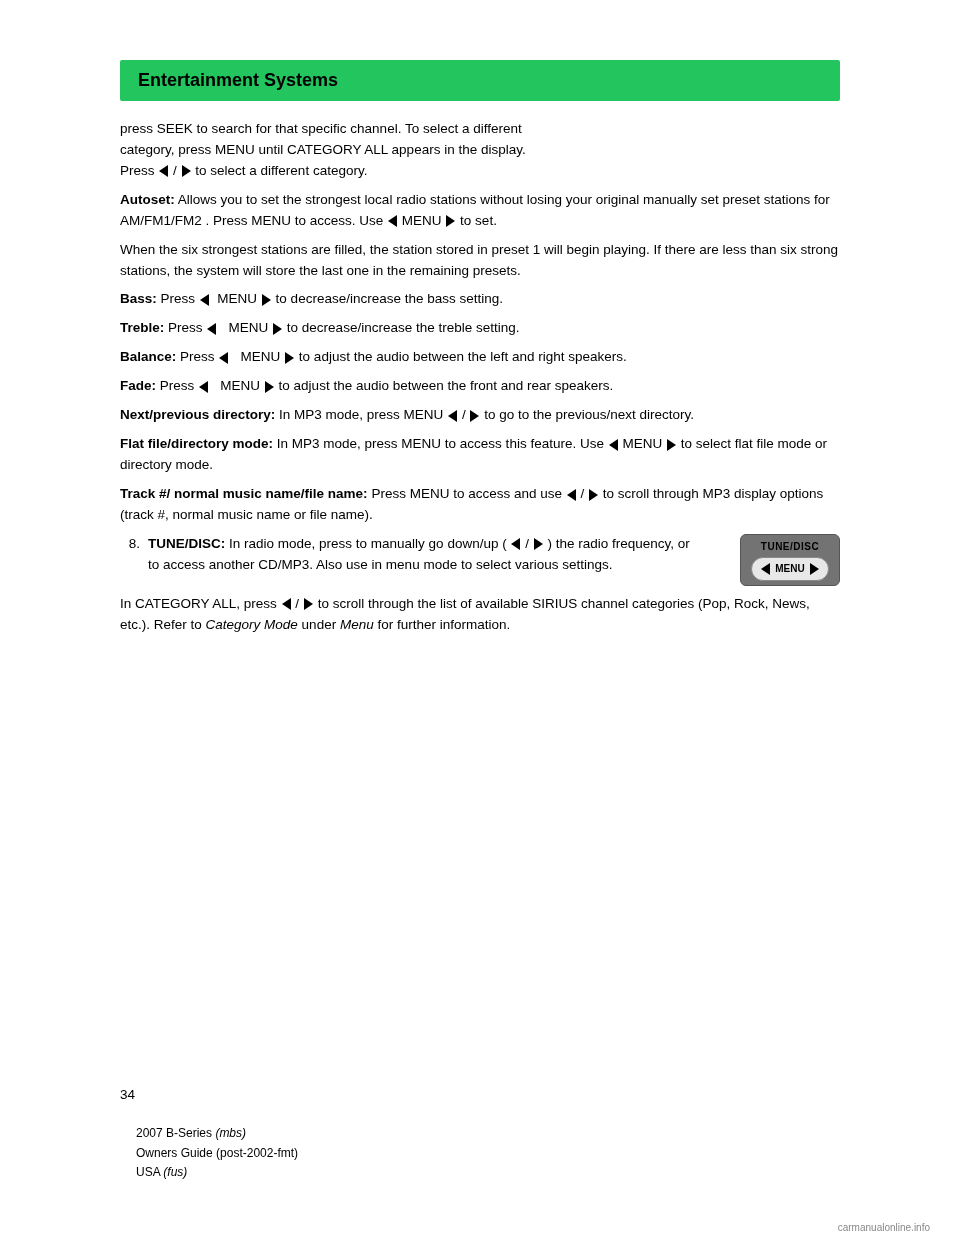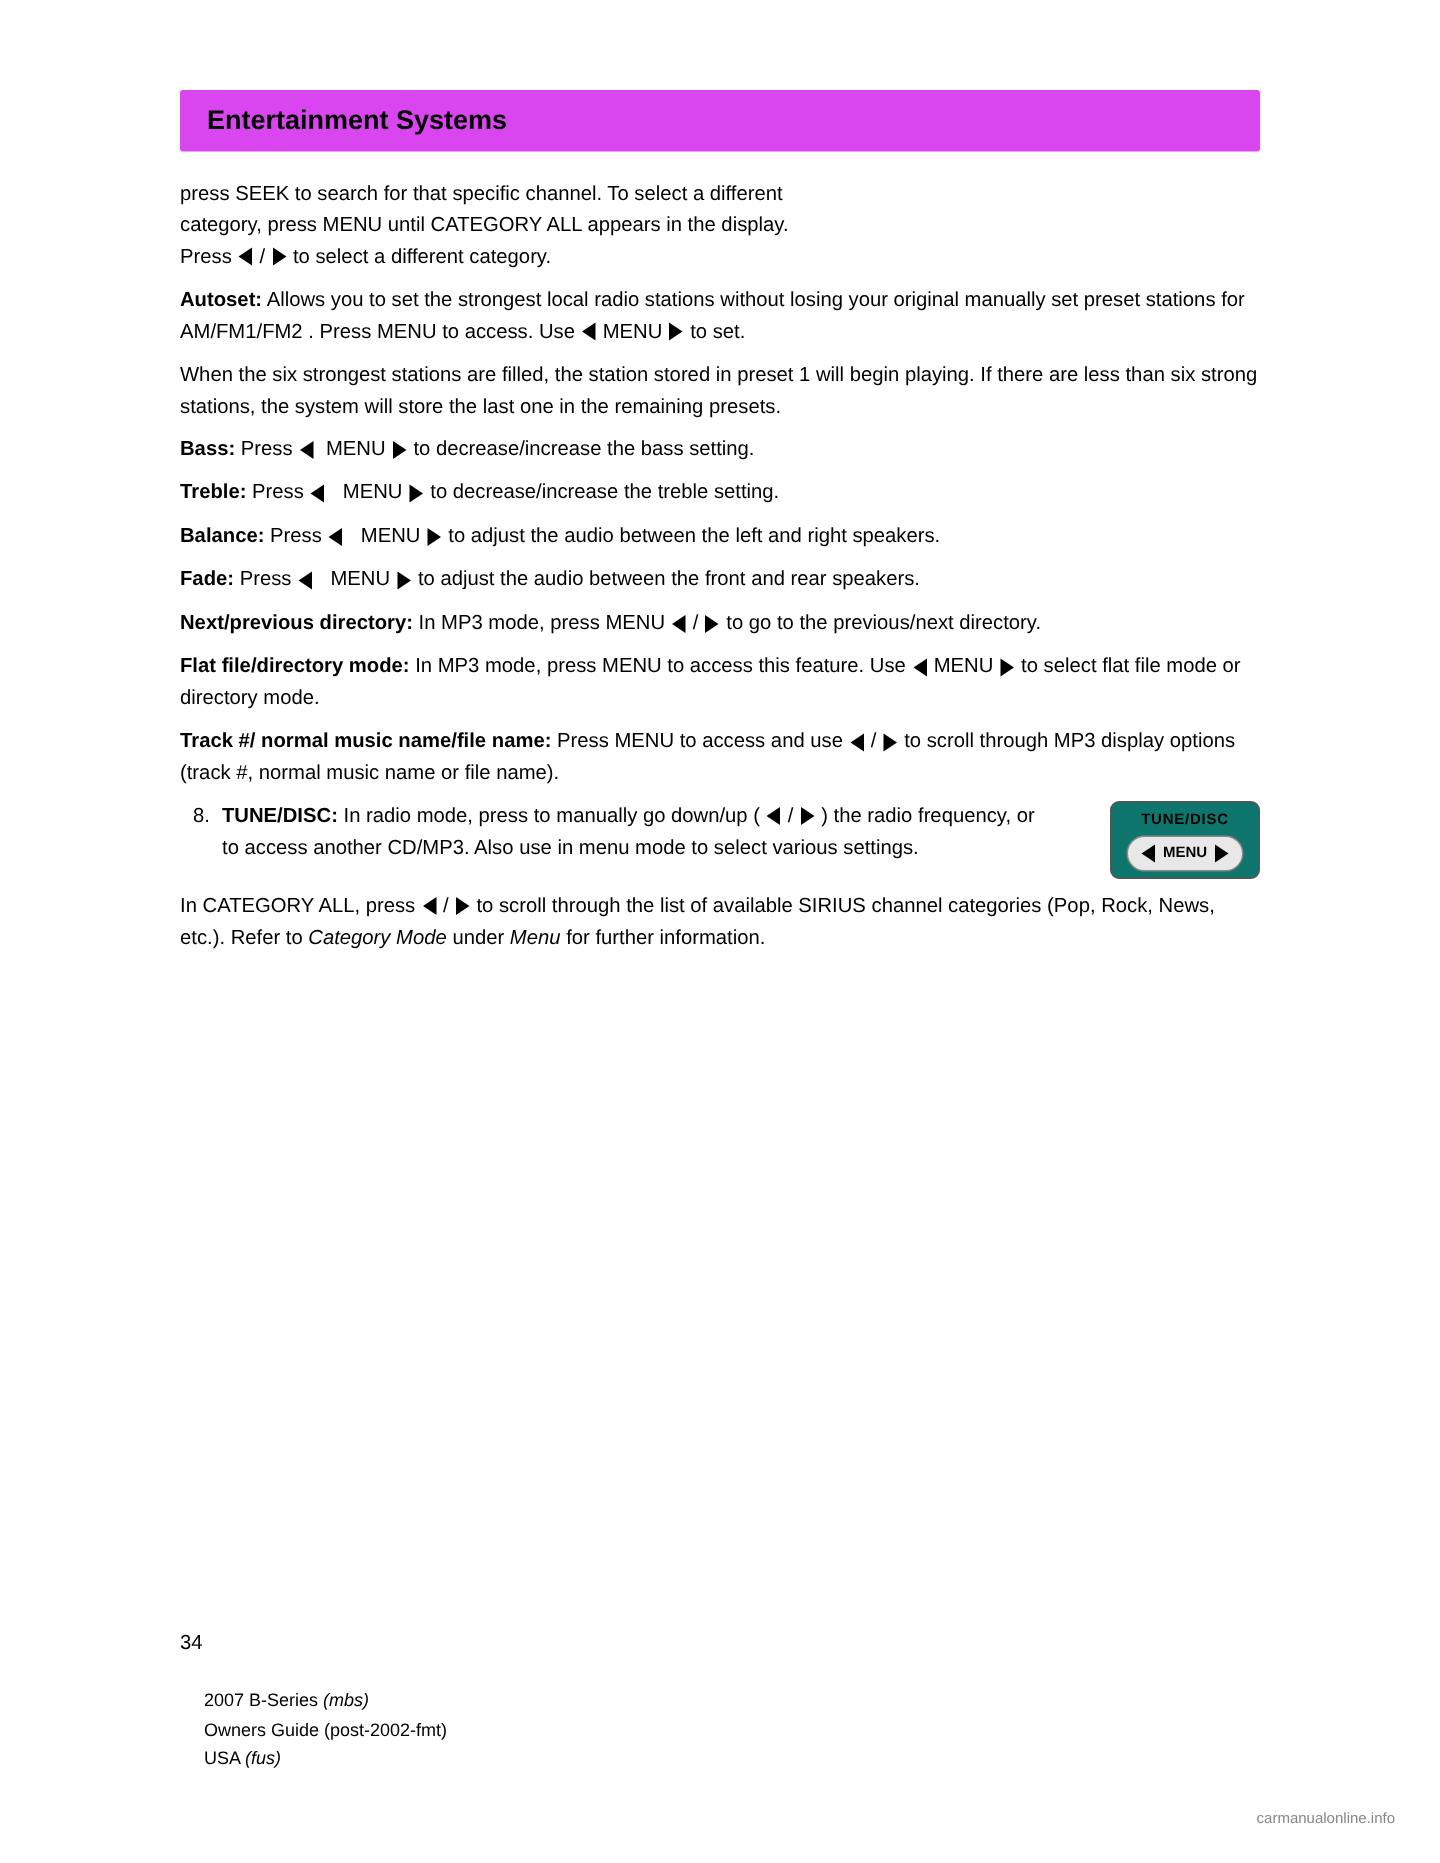--- a/index.html
+++ b/index.html
@@ -11,21 +11,21 @@
       width: 960px;
       min-height: 1242px;
       position: relative;
     }
     .page-container {
       padding: 60px 120px 80px 120px;
       min-height: 1242px;
       position: relative;
     }
     .header-banner {
-      background: #d946ef;
+      background: #22c55e;
       padding: 10px 18px;
       margin-bottom: 18px;
       border-radius: 2px;
     }
     .header-banner h1 {
       font-size: 18px;
       font-weight: bold;
       color: #000;
     }
     .content {
@@ -81,21 +81,21 @@
     }
     .tune-disc-diagram {
       display: inline-block;
       border: 1.5px solid #555;
       border-radius: 6px;
       padding: 4px 10px;
       text-align: center;
       font-size: 11px;
       vertical-align: top;
       margin-left: 20px;
-      background: #0f766e;
+      background: #737373;
       min-width: 100px;
     }
     .tune-disc-diagram .td-label {
       font-size: 10px;
       font-weight: bold;
       letter-spacing: 0.5px;
       margin-bottom: 3px;
     }
     .tune-disc-diagram .td-controls {
       display: flex;
@@ -123,21 +123,21 @@
       left: 136px;
       font-size: 12px;
       color: #000;
       line-height: 1.6;
     }
     .footer-text .italic-text {
       font-style: italic;
     }
     .watermark-area {
       position: absolute;
-      bottom: 24px;
+      bottom: 9px;
       right: 30px;
       font-size: 10px;
       color: #888;
     }
     .tune-row {
       display: flex;
       align-items: flex-start;
       gap: 20px;
     }
   </style>

